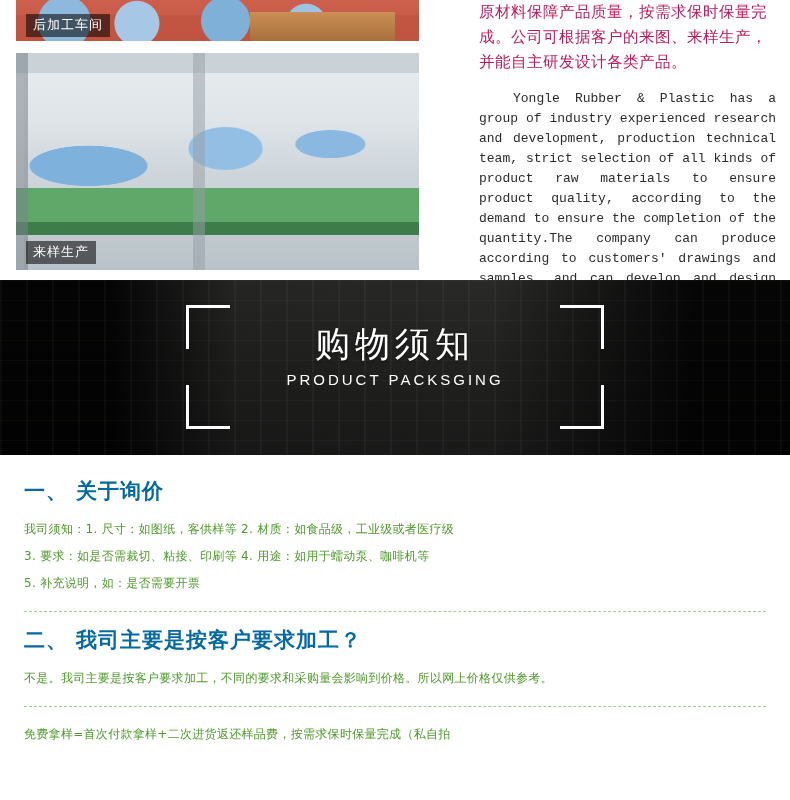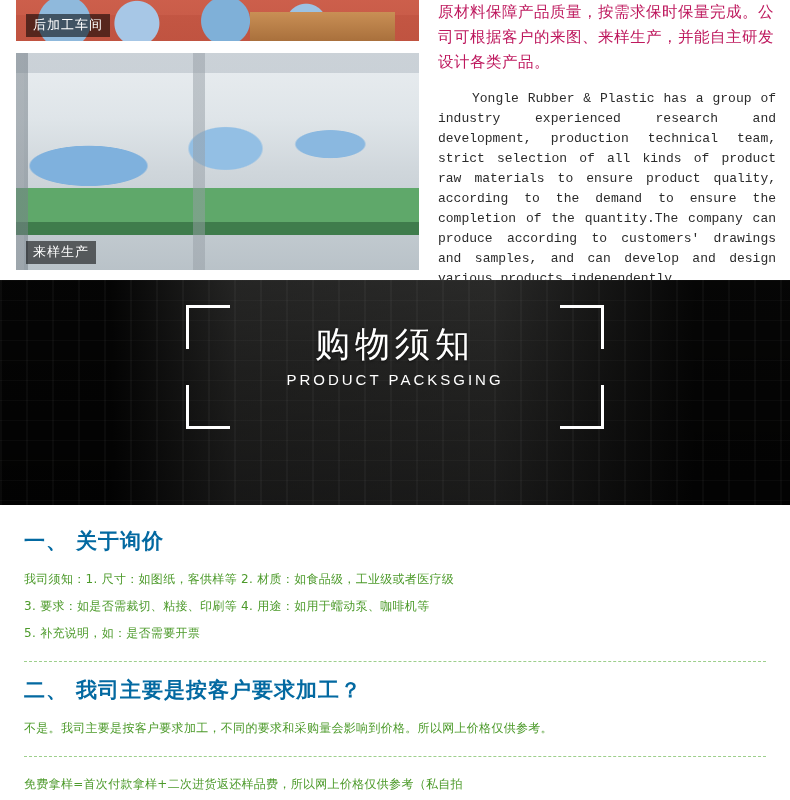--- a/index.html
+++ b/index.html
@@ -6,21 +6,21 @@
   html, body {
     margin: 0; padding: 0;
     width: 790px; height: 800px;
     overflow: hidden;
     background: #ffffff;
     font-family: "Liberation Sans", sans-serif;
   }
   .page { position: relative; width: 790px; height: 800px; overflow: hidden; }
 
   
-  .top { display: flex; width: 790px; height: 280px; }
+  .top { display: flex; width: 790px; height: 280px; gap: 41px; }
   .photos { width: 420px; padding: 0 0 0 15px; }
   .photo {
     position: relative;
     width: 405px;
     background: #2d3f55;
     overflow: hidden;
     border: 1px solid #ffffff;
   }
   .photo.p1 { height: 44px; margin-top: -2px; }
   .photo.p2 { height: 219px; margin-top: 10px; }
@@ -94,21 +94,21 @@
     line-height: 20px;
     font-family: Liberation Mono, monospace;
     margin: 0;
     text-indent: 34px;
     text-align: justify;
   }
 
   
   .banner {
     position: relative;
-    width: 790px; height: 225px;
+    width: 790px; height: 175px;
     background:
       linear-gradient(90deg, rgba(0,0,0,0.92) 0 14%, rgba(20,20,20,0.55) 30%, rgba(25,25,25,0.5) 62%, rgba(0,0,0,0.9) 88% 100%),
       linear-gradient(180deg, #3a3a38 0%, #2a2a28 45%, #1b1b1a 100%);
     overflow: hidden;
     padding-left: 6px;
   }
   .banner::before {
     content: "";
     position: absolute; inset: 0;
     background:
@@ -225,17 +225,17 @@
     <div class="qa-item">
       <h3 class="qa-q">
         <span class="num">二、</span><span>我司主要是按客户要求加工？</span>
       </h3>
       <p class="qa-a">不是。我司主要是按客户要求加工，不同的要求和采购量会影响到价格。所以网上价格仅供参考。</p>
     </div>
 
     <hr class="divider">
 
     <div class="qa-item">
-      <p class="qa-a">免费拿样=首次付款拿样+二次进货返还样品费，所以网上价格仅供参考（私自拍</p>
+      <p class="qa-a">免费拿样=首次付款拿样+二次进货返还样品费，按需求保时保量完成（私自拍</p>
     </div>
 
   </div>
 </div>
 
 </body></html>

